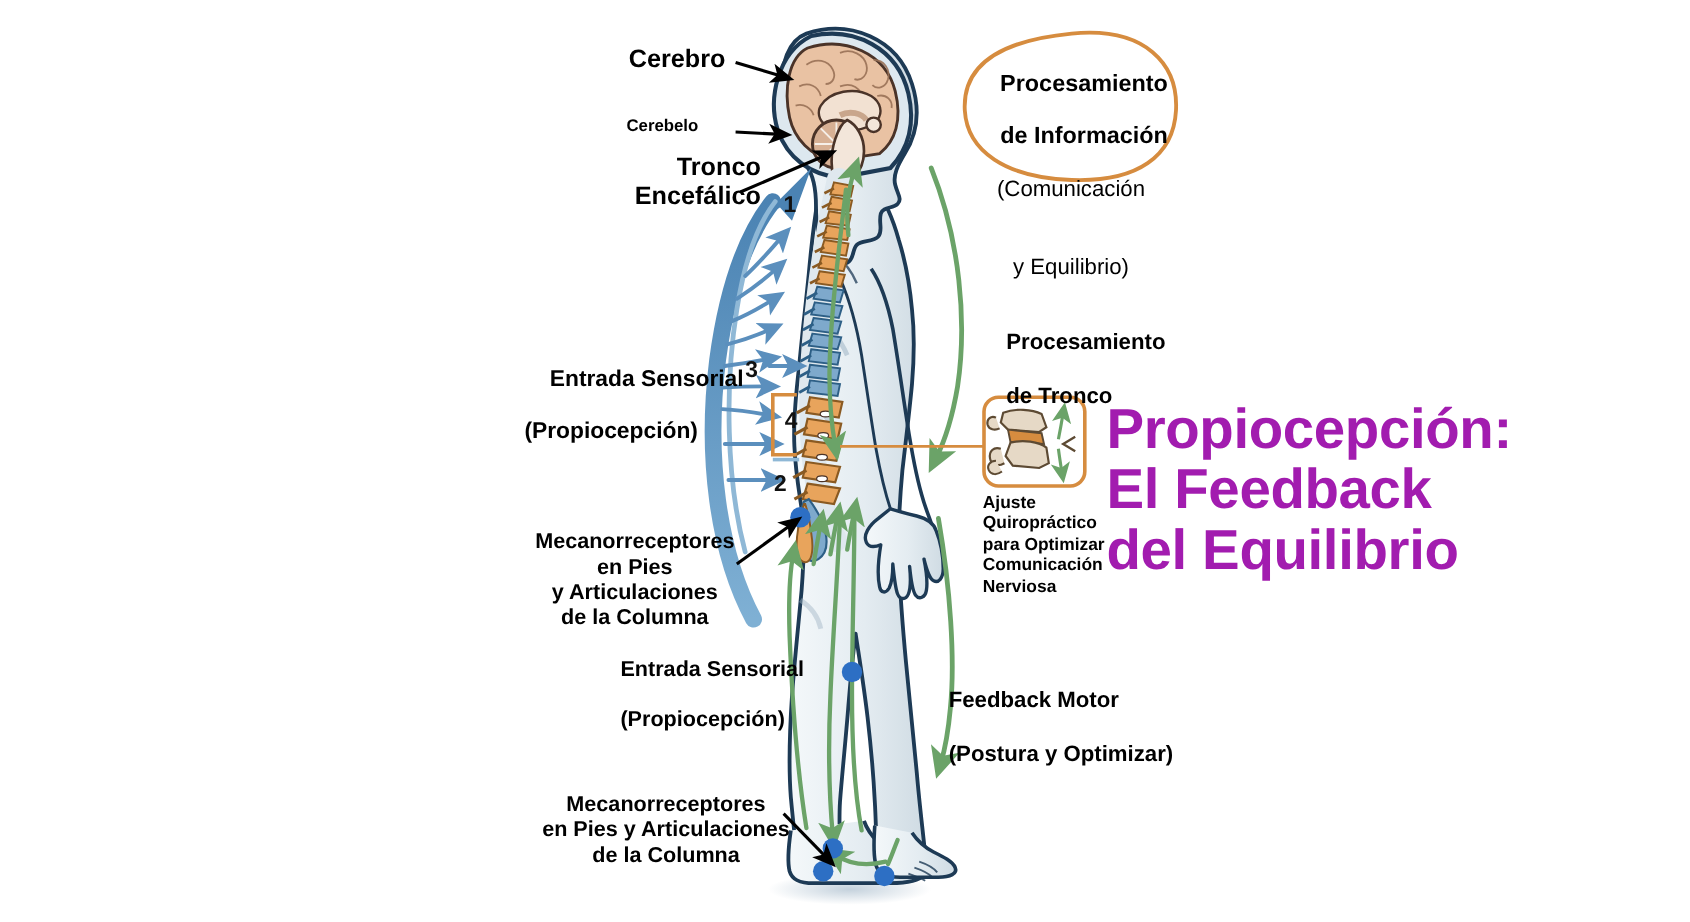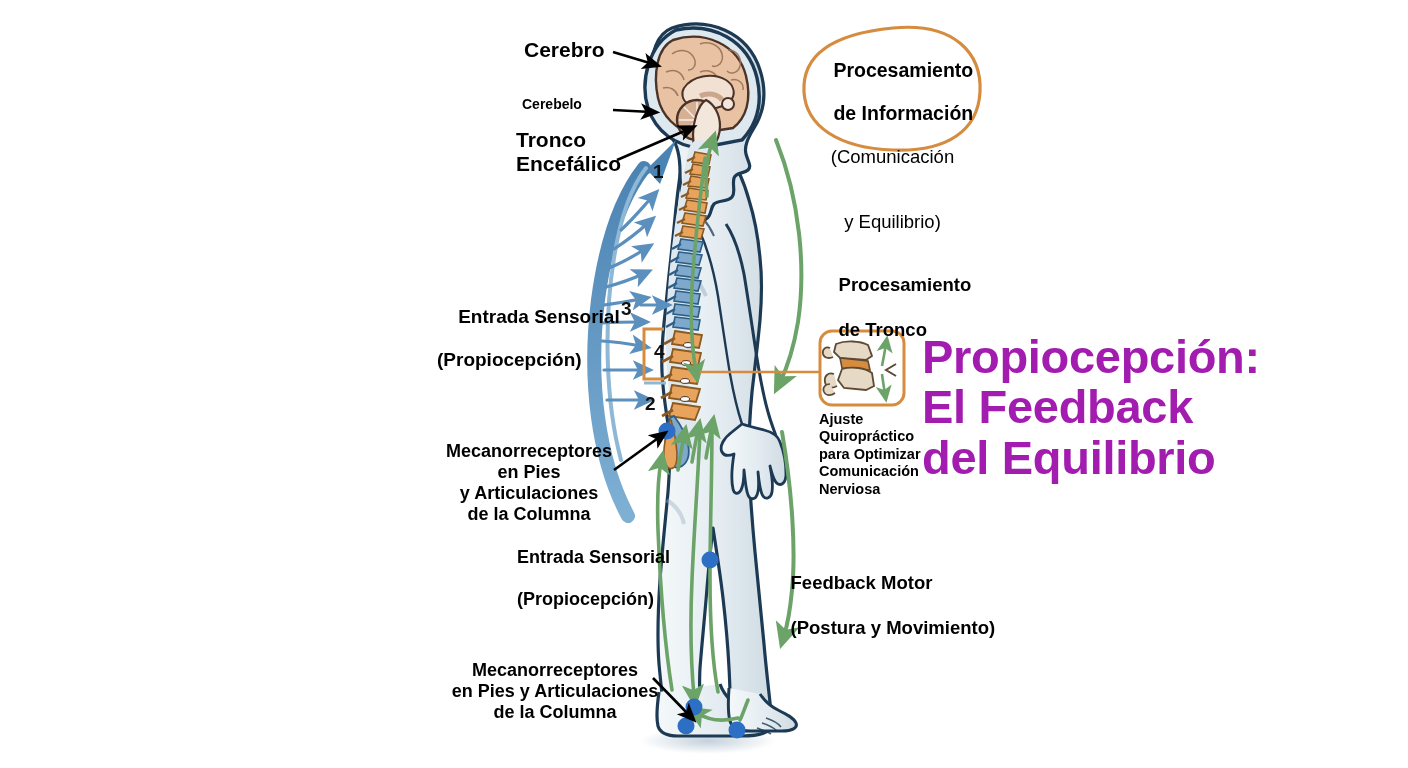--- a/index.html
+++ b/index.html
@@ -8,21 +8,21 @@
     font-family:"Liberation Sans","DejaVu Sans",sans-serif;
   }
   #stage{position:absolute;left:0;top:0;width:1408px;height:768px;}
   #art{position:absolute;left:0;top:0;}
 
   .lbl{position:absolute;color:#000;font-weight:bold;line-height:1.12;white-space:pre;}
 
   
   #lbl-cerebro{left:524px;top:38px;font-size:21px;}
   #lbl-cerebelo{left:522px;top:97px;font-size:14px;}
-  #lbl-tronco{left:516px;top:128px;font-size:21px;text-align:left;width:118px;}
+  #lbl-tronco{left:516px;top:128px;font-size:21px;text-align:right;width:118px;}
 
   #callout-text{left:800px;top:38px;width:185px;text-align:center;font-size:19.5px;}
   #callout-text .sub{font-weight:normal;font-size:18.5px;display:block;}
 
   #lbl-entrada1{left:437px;top:285px;font-size:19px;text-align:left;width:170px;}
   #lbl-entrada1 .l2{display:block;}
 
   #lbl-mecano1{left:443px;top:441px;font-size:18px;text-align:center;width:172px;line-height:1.17;}
   #lbl-entrada2{left:497px;top:526px;font-size:18px;text-align:center;width:150px;line-height:1.17;}
   #lbl-mecano2{left:440px;top:660px;font-size:18px;text-align:center;width:230px;line-height:1.17;}
@@ -417,21 +417,21 @@
 en Pies y Articulaciones
 de la Columna</div>
 
   <div class="lbl" id="lbl-mant">
     <span>Procesamiento</span><br>
     <span>de Tronco</span>
   </div>
 
   <div class="lbl" id="lbl-feedmot">
     <span>Feedback Motor</span><br>
-    <span>(Postura y Movimiento)</span>
+    <span>(Postura y Optimizar)</span>
   </div>
 
   <div class="lbl" id="lbl-ajuste">Ajuste
 Quiropráctico
 para Optimizar
 Comunicación
 Nerviosa</div>
 
   <div id="title">
     <span>Propiocepción:</span><br>

